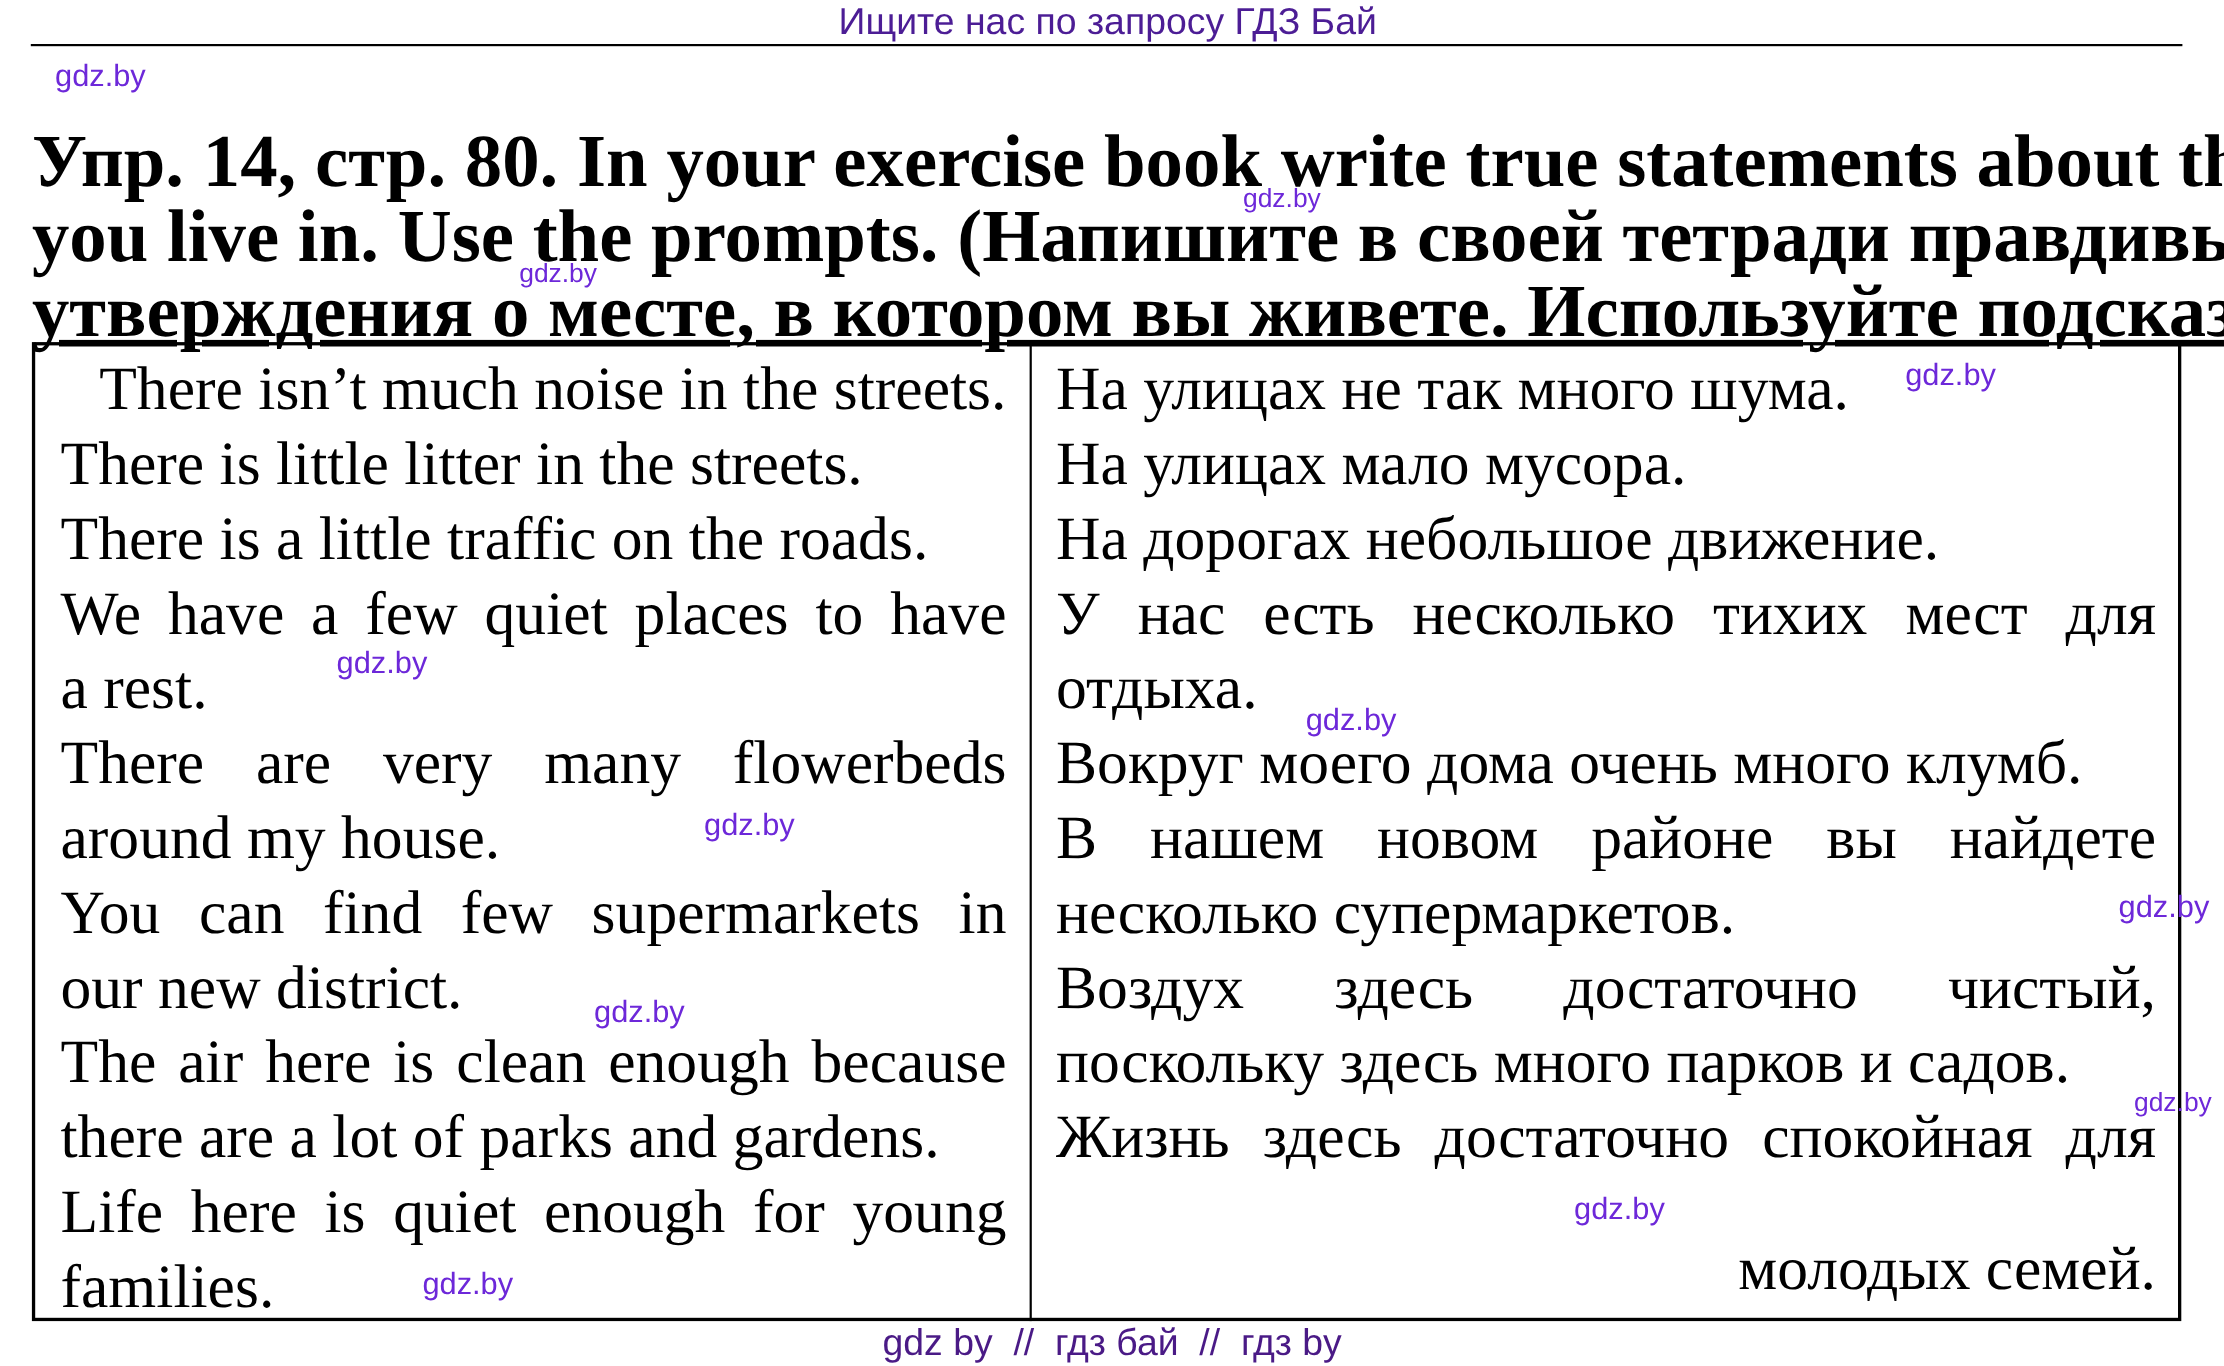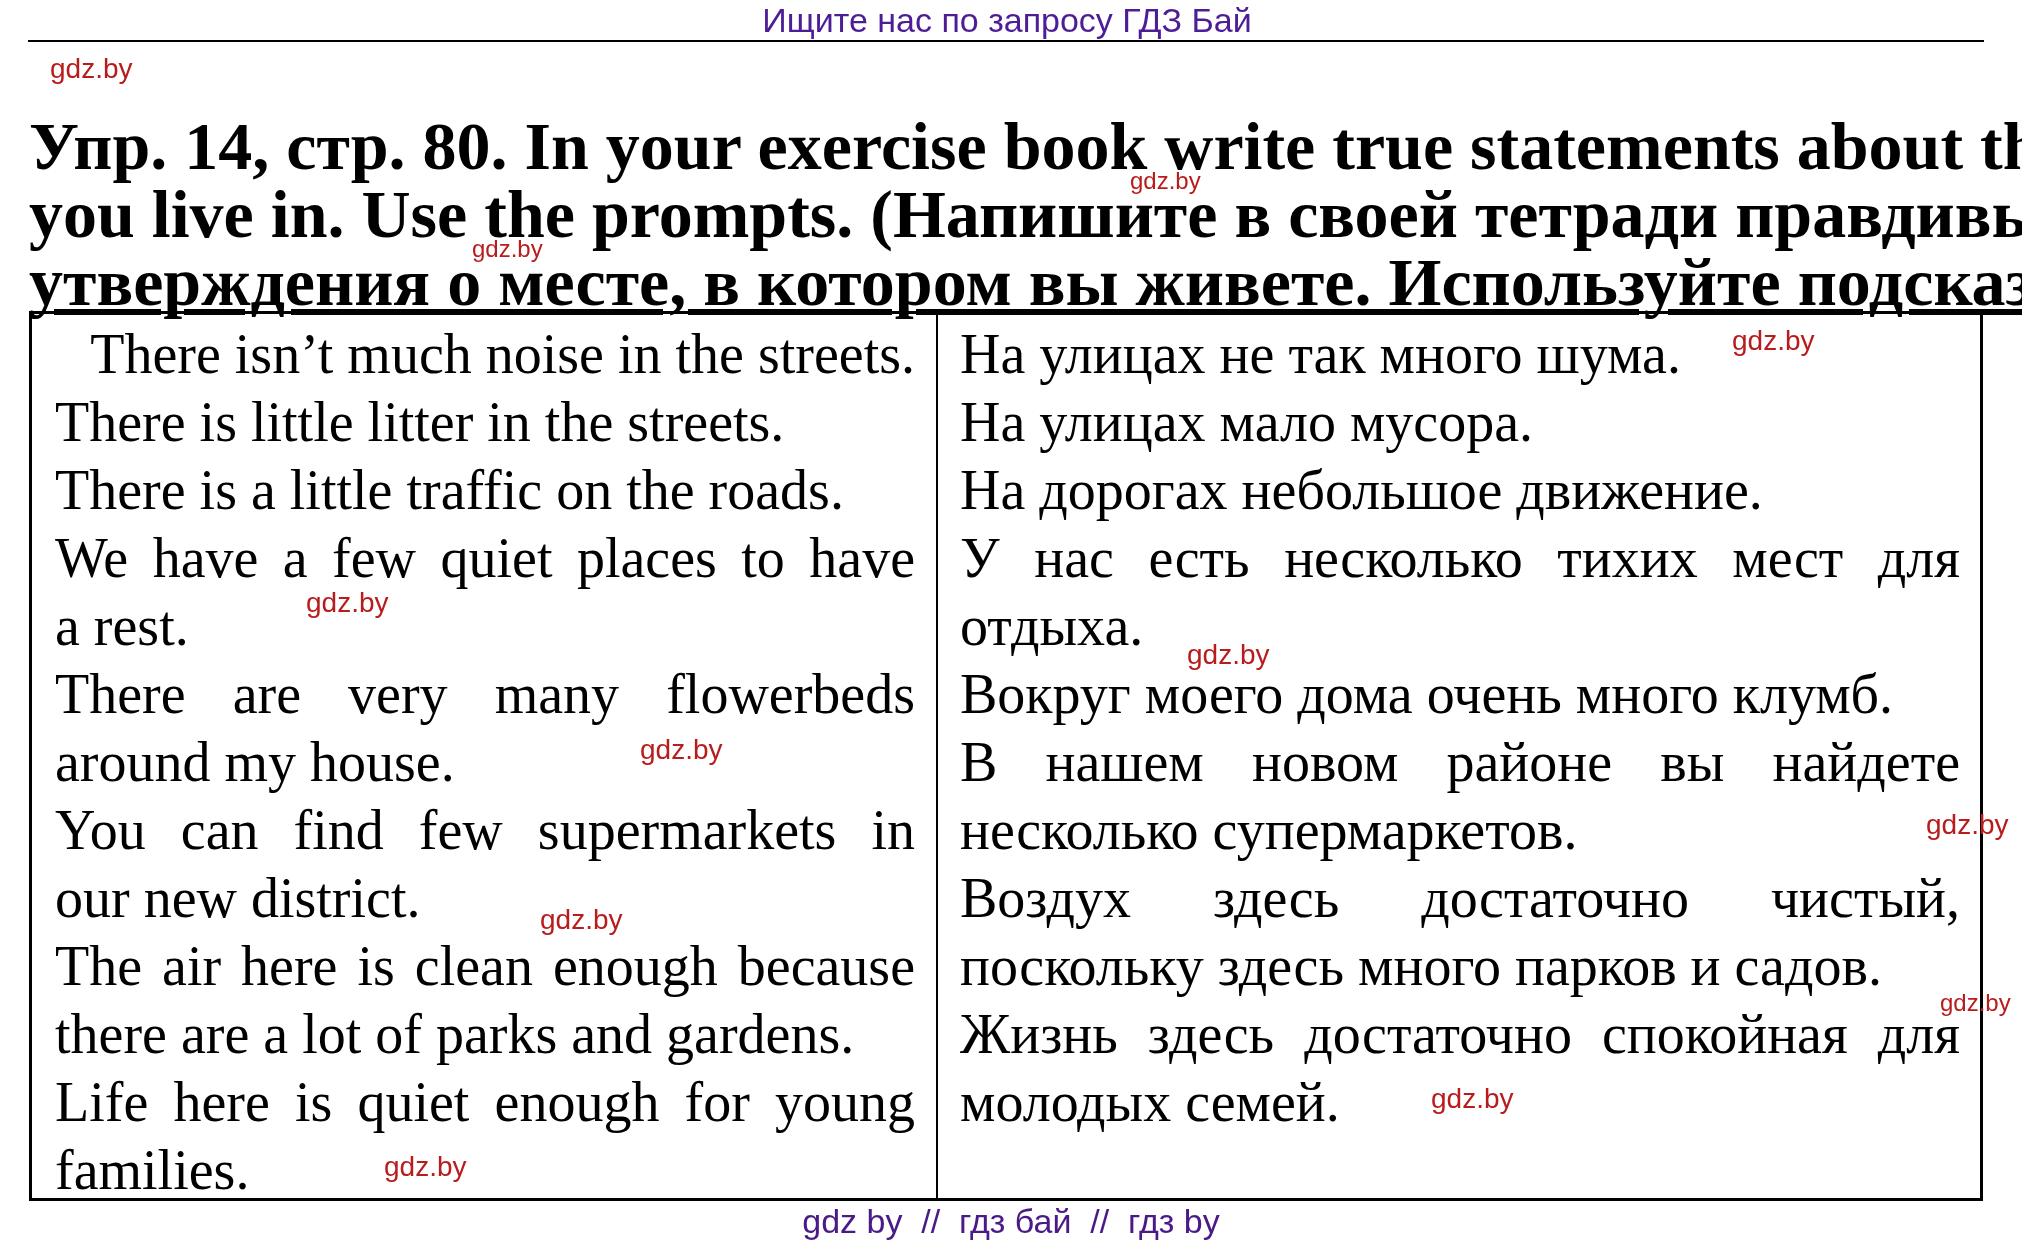--- a/index.html
+++ b/index.html
@@ -1,21 +1,21 @@
 <!DOCTYPE html>
 <html><head>
 <meta charset="utf-8">
 <style>
   html, body { margin:0; padding:0; background:#ffffff; }
   body { width:2022px; height:1242px; position:relative; overflow:hidden; font-family:"Liberation Serif", serif; color:#000; }
   .abs { position:absolute; white-space:nowrap; }
   .topbanner { left:0; width:2022px; top:2px; text-align:center; font-family:"Liberation Sans", sans-serif; font-size:34px; color:#4c1d95; line-height:36px; }
   .topbanner span { display:inline-block; transform:translateX(-4px); }
   .rule { left:28px; top:40px; width:1956px; height:2px; background:#000; }
-  .wm { font-family:"Liberation Sans", sans-serif; font-size:28px; color:#b91c1c; line-height:30px; }
+  .wm { font-family:"Liberation Sans", sans-serif; font-size:28px; color:#6d28d9; line-height:30px; }
   .title { left:29px; width:1954px; font-weight:bold; font-size:68px; line-height:68px; text-align:justify; text-align-last:justify; }
   .title.last { text-align-last:left; }
   .table { left:29px; top:311px; width:1954px; height:890px; border:3px solid #000; box-sizing:border-box; }
   .divider { left:936px; top:311px; width:2px; height:890px; background:#000; }
   .cell-line { font-size:56px; line-height:68px; }
   .left-col { left:55px; width:860px; }
   .right-col { left:960px; width:1000px; }
   .justify { text-align:justify; text-align-last:justify; }
   .footer { left:0; width:2022px; top:1203px; text-align:center; font-family:"Liberation Sans", sans-serif; font-size:34px; color:#4a1a86; line-height:36px; }
 </style>
@@ -53,21 +53,21 @@
 <div class="abs cell-line right-col" style="top:388px;">На улицах мало мусора.</div>
 <div class="abs cell-line right-col" style="top:456px;">На дорогах небольшое движение.</div>
 <div class="abs cell-line right-col justify" style="top:524px;">У нас есть несколько тихих мест для</div>
 <div class="abs cell-line right-col" style="top:592px;">отдыха.</div>
 <div class="abs cell-line right-col" style="top:660px;">Вокруг моего дома очень много клумб.</div>
 <div class="abs cell-line right-col justify" style="top:728px;">В нашем новом районе вы найдете</div>
 <div class="abs cell-line right-col" style="top:796px;">несколько супермаркетов.</div>
 <div class="abs cell-line right-col justify" style="top:864px;">Воздух здесь достаточно чистый,</div>
 <div class="abs cell-line right-col" style="top:932px;">поскольку здесь много парков и садов.</div>
 <div class="abs cell-line right-col justify" style="top:1000px;">Жизнь здесь достаточно спокойная для</div>
-<div class="abs cell-line right-col" style="top:1068px;">молодых семей.</div>
+<div class="abs cell-line right-col" style="top:1120px;text-align:right;">молодых семей.</div>
 
 <div class="abs wm" style="left:1732px;top:326px;">gdz.by</div>
 <div class="abs wm" style="left:306px;top:588px;">gdz.by</div>
 <div class="abs wm" style="left:1187px;top:640px;">gdz.by</div>
 <div class="abs wm" style="left:640px;top:735px;">gdz.by</div>
 <div class="abs wm" style="left:1926px;top:810px;">gdz.by</div>
 <div class="abs wm" style="left:540px;top:905px;">gdz.by</div>
 <div class="abs wm" style="left:1940px;top:988px;font-size:24px;">gdz.by</div>
 <div class="abs wm" style="left:1431px;top:1084px;">gdz.by</div>
 <div class="abs wm" style="left:384px;top:1152px;">gdz.by</div>

